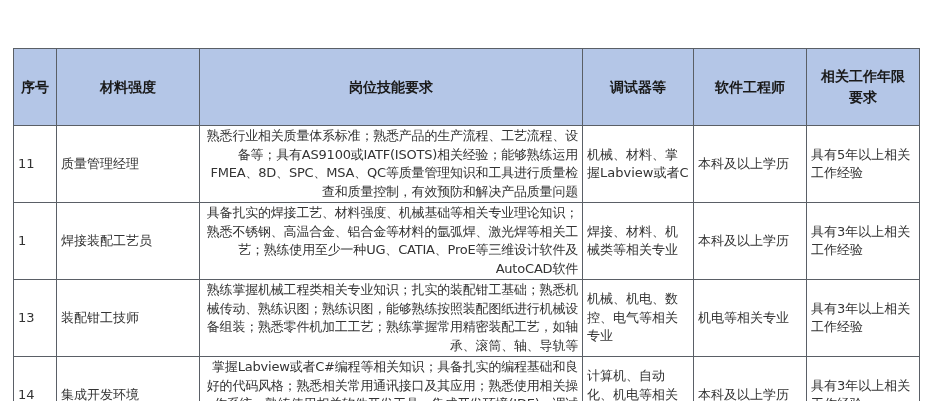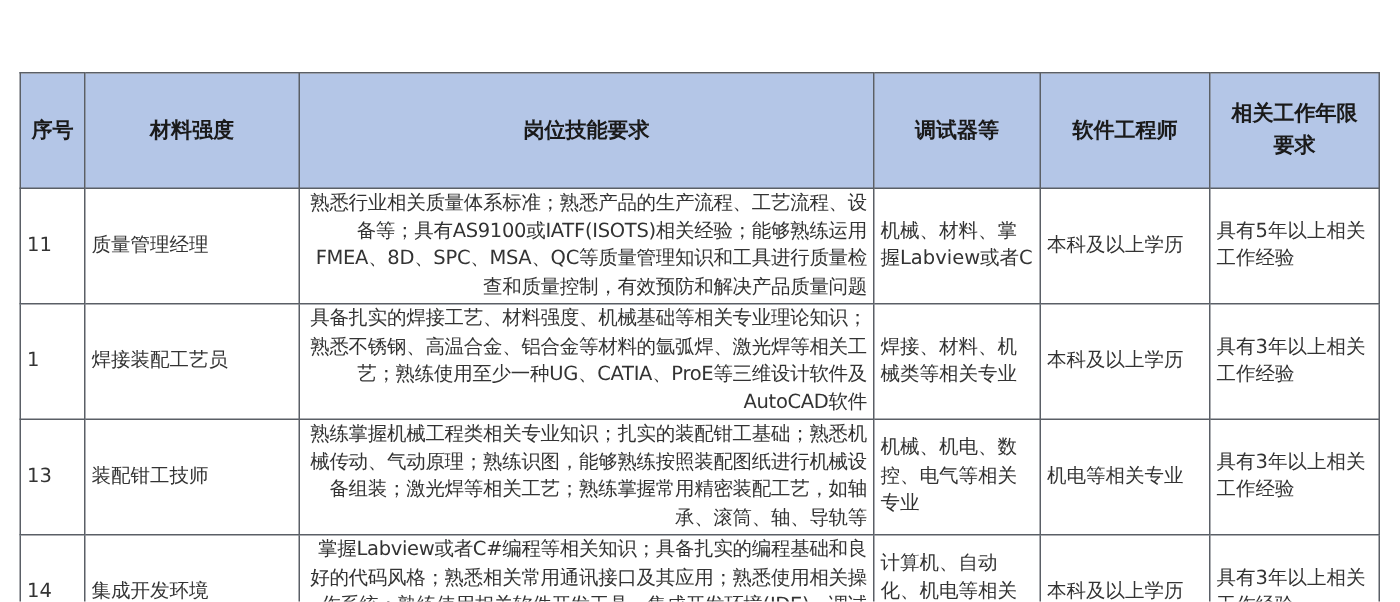--- a/index.html
+++ b/index.html
@@ -79,21 +79,21 @@
       <td class="center">1</td>
       <td class="center">焊接装配工艺员</td>
       <td class="skills">具备扎实的焊接工艺、材料强度、机械基础等相关专业理论知识；熟悉不锈钢、高温合金、铝合金等材料的氩弧焊、激光焊等相关工艺；熟练使用至少一种UG、CATIA、ProE等三维设计软件及AutoCAD软件</td>
       <td class="left">焊接、材料、机械类等相关专业</td>
       <td class="left">本科及以上学历</td>
       <td class="left">具有3年以上相关工作经验</td>
     </tr>
     <tr>
       <td class="center">13</td>
       <td class="center">装配钳工技师</td>
-      <td class="skills">熟练掌握机械工程类相关专业知识；扎实的装配钳工基础；熟悉机械传动、气动原理；熟练识图，能够熟练按照装配图纸进行机械设备组装；激光焊等相关工艺；熟练掌握常用精密装配工艺，如轴承、滚筒、轴、导轨等</td>
+      <td class="skills">熟练掌握机械工程类相关专业知识；扎实的装配钳工基础；熟悉机械传动、熟练识图；熟练识图，能够熟练按照装配图纸进行机械设备组装；熟悉零件机加工工艺；熟练掌握常用精密装配工艺，如轴承、滚筒、轴、导轨等</td>
       <td class="left">机械、机电、数控、电气等相关专业</td>
       <td class="left">机电等相关专业</td>
       <td class="left">具有3年以上相关工作经验</td>
     </tr>
     <tr>
       <td class="center">14</td>
       <td class="center">集成开发环境</td>
       <td class="skills">掌握Labview或者C#编程等相关知识；具备扎实的编程基础和良好的代码风格；熟悉相关常用通讯接口及其应用；熟悉使用相关操作系统；熟练使用相关软件开发工具、集成开发环境(IDE)、调试器等；具备软件调试和性能优化的能力</td>
       <td class="left">计算机、自动化、机电等相关专业</td>
       <td class="left">本科及以上学历</td>

